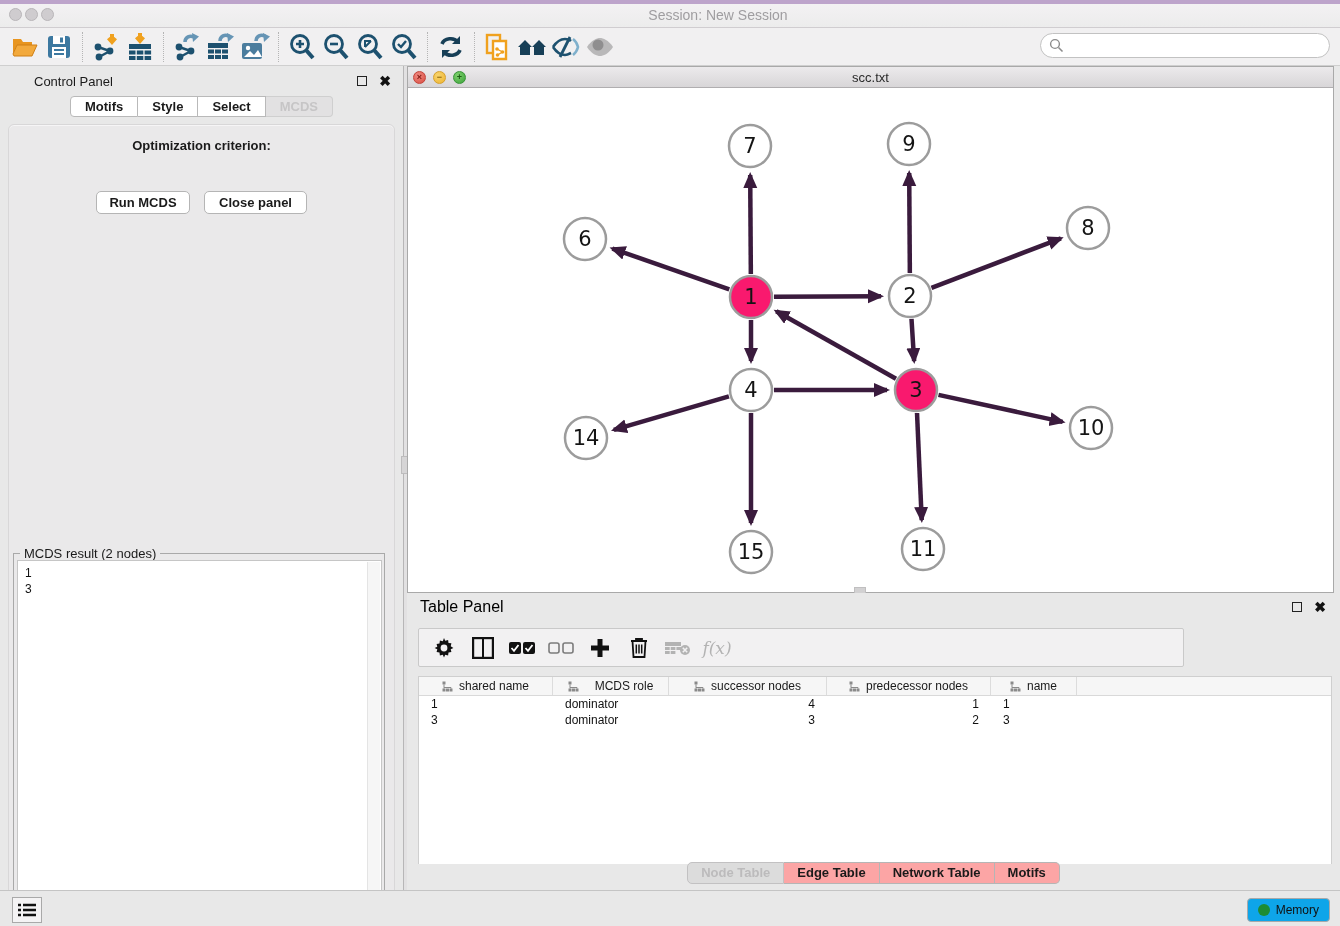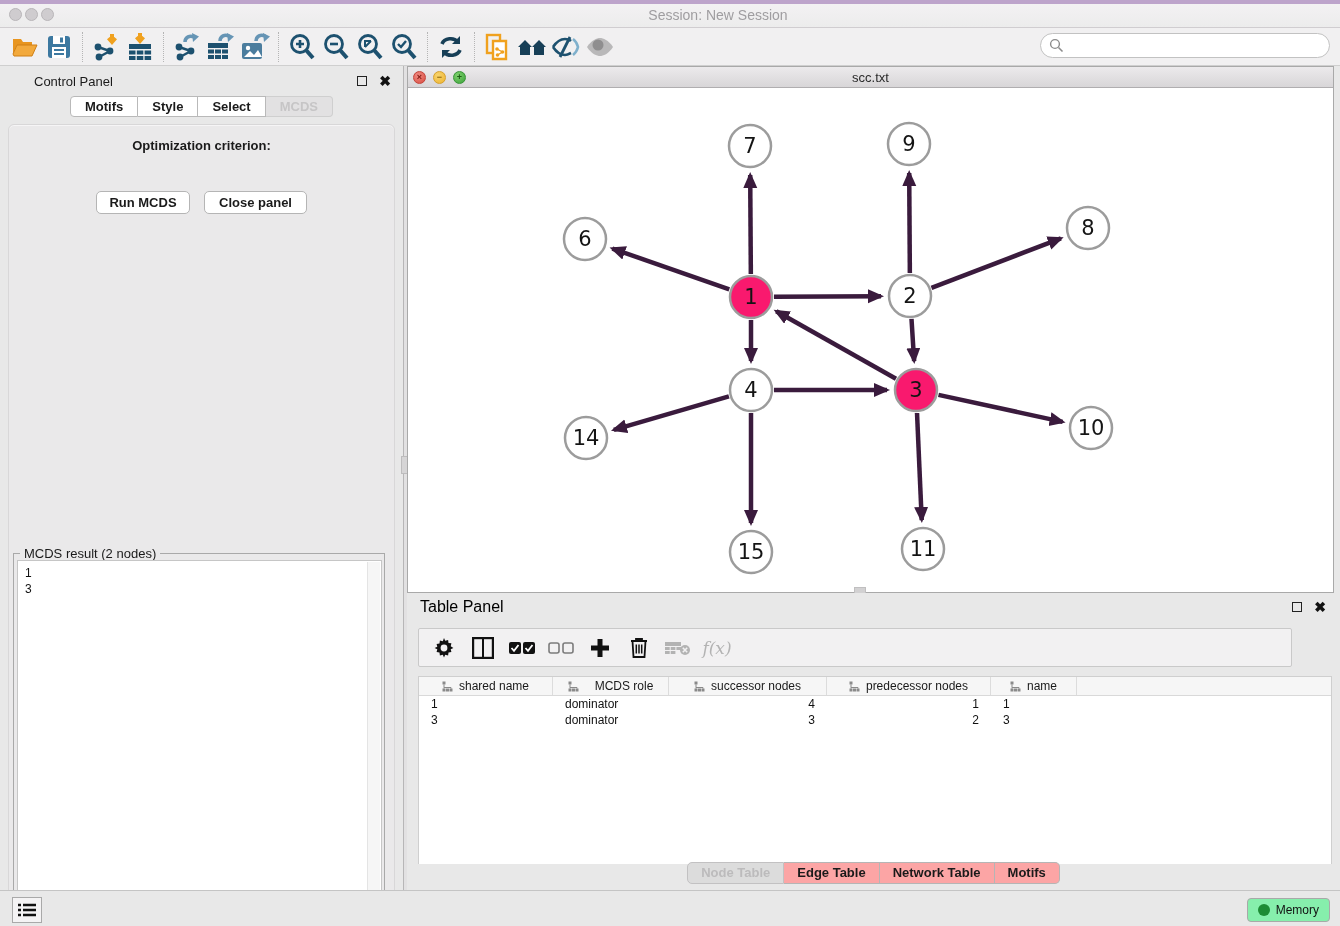--- a/index.html
+++ b/index.html
@@ -72,21 +72,21 @@
     display:flex; align-items:center; justify-content:center; line-height:1; }
   .jl-close { left:5px;  background:radial-gradient(circle at 35% 30%, #f08a82, #d94c41); color:#7e1710; border:1px solid #c2443a;}
   .jl-min   { left:25px; background:radial-gradient(circle at 35% 30%, #f7d36d, #efb42f); color:#8a6408; border:1px solid #d5a02c;}
   .jl-max   { left:45px; background:radial-gradient(circle at 35% 30%, #7ed06c, #3da33c); color:#1d5c14; border:1px solid #379336;}
   .net-canvas { position:absolute; left:0; top:21px; width:925px; height:504px; background:#fff; }
   .net-grab { position:absolute; left:446px; bottom:-2px; width:12px; height:7px; background:#d2d1d2; border:1px solid #c0bfc0; }
 
   
   .tbl-panel { position:absolute; left:407px; top:593px; width:933px; height:297px; background:#e8e8e8; }
   .tbl-head-row { height:28px; display:flex; align-items:center; padding:0 14px 0 13px; }
-  .tbl-toolbar { position:absolute; left:11px; top:35px; width:874px; height:39px; background:#f2f1f2;
+  .tbl-toolbar { position:absolute; left:11px; top:35px; width:766px; height:39px; background:#f2f1f2;
     border:1px solid #c9c9c9; border-radius:2px; display:flex; align-items:center; padding-left:10px; gap:9px; }
   .tt-btn { width:30px; height:30px; display:flex; align-items:center; justify-content:center; }
   .tt-fx { font-family:"DejaVu Serif", serif; font-style:italic; font-size:17px; color:#b3b3b3; }
   .datatable { position:absolute; left:11px; top:83px; width:914px; height:188px; background:#fff;
     border:1px solid #cfcfcf; border-bottom:none; overflow:hidden; }
   .dt-header { display:flex; height:19px; background:#f6f6f6; border-bottom:1px solid #d9d9d9; }
   .dt-hcell { display:flex; align-items:center; justify-content:center; gap:6px; font-size:12px; color:#1a1a1a;
     border-right:1px solid #dcdcdc; height:100%; }
   .dt-row { display:flex; height:16px; }
   .dt-cell { font-size:12px; color:#111; line-height:16px; padding:0 12px; white-space:nowrap; }
@@ -95,21 +95,21 @@
     border:1px solid #b5b5b5; border-left:none; color:#1a1a1a; }
   .tbl-tab:first-child { border-left:1px solid #b5b5b5; border-radius:5px 0 0 5px; }
   .tbl-tab:last-child { border-radius:0 5px 5px 0; }
   .tbl-tab.active { background:#dcdcdc; color:#bcbbbc; border-color:#c2c1c2; }
 
   
   .statusbar { position:absolute; left:0; top:890px; width:1340px; height:36px; background:#e8e8e8;
     border-top:1px solid #c4c4c4; }
   .sb-left-btn { position:absolute; left:12px; top:6px; width:30px; height:26px; background:#f4f3f4;
     border:1px solid #a9a9a9; display:flex; align-items:center; justify-content:center; }
-  .sb-mem-btn { position:absolute; right:10px; top:7px; height:24px; background:#86efac; border:1px solid #a9a9a9;
+  .sb-mem-btn { position:absolute; right:10px; top:7px; height:24px; background:#0ea5e9; border:1px solid #a9a9a9;
     border-radius:4px; display:flex; align-items:center; gap:6px; padding:0 10px; font-size:12px; color:#111; }
   .mem-dot { width:12px; height:12px; border-radius:50%; background:#1d8c35; }
 </style>
 </head>
 <body>
 
 <div class="mac-titlebar">
   <div class="purple-strip"></div>
   <span class="traffic t1"></span>
   <span class="traffic t2"></span>

